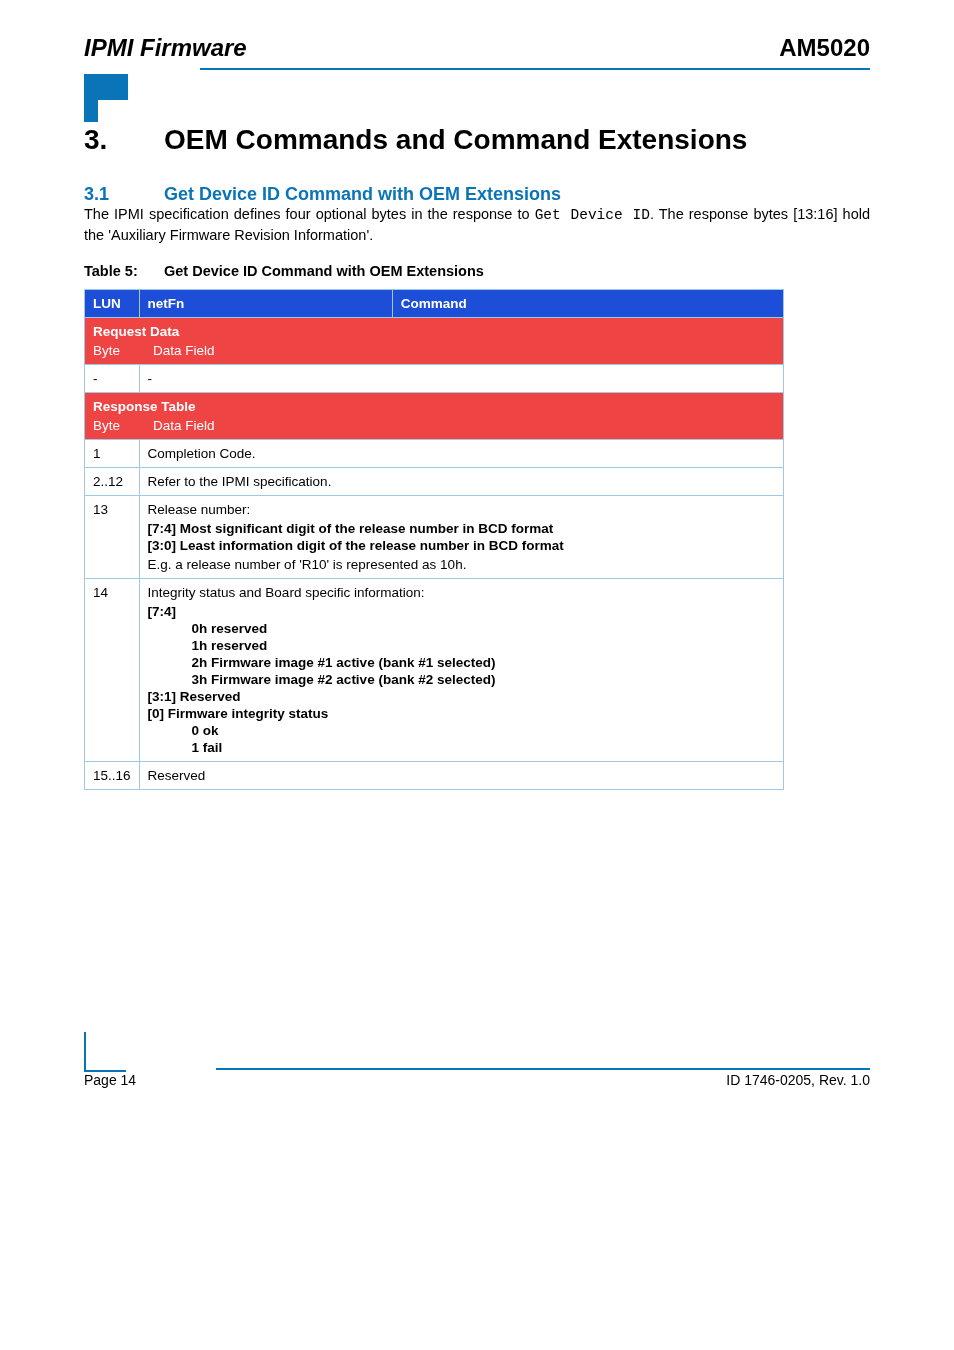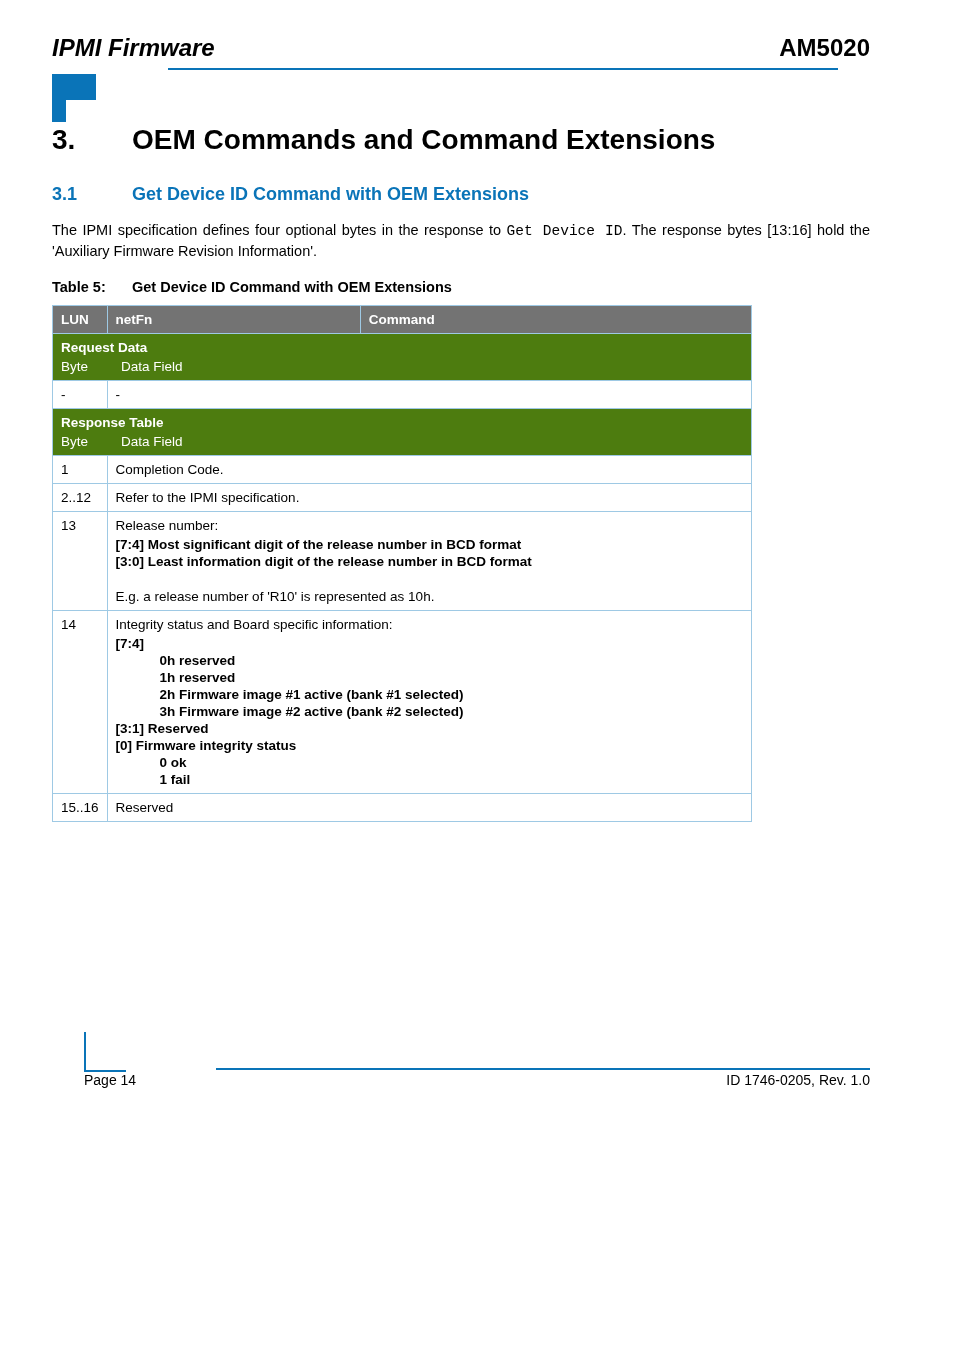--- a/index.html
+++ b/index.html
@@ -1,50 +1,50 @@
 <!DOCTYPE html>
 <html><head>
 <meta charset="utf-8">
 <style>
   * { box-sizing: border-box; margin: 0; padding: 0; }
   html, body { width: 954px; height: 1350px; background: #fff; font-family: Arial, Helvetica, sans-serif; color: #000; }
-  .page { position: relative; width: 954px; height: 1144px; padding: 34px 84px 40px 52px; }
+  .page { position: relative; width: 954px; height: 1144px; padding: 34px 84px 40px 84px; }
 
   .header-row { display: flex; justify-content: space-between; align-items: baseline; margin-bottom: 6px; }
   .header-left { font-size: 24px; font-weight: bold; font-style: italic; }
   .header-right { font-size: 24px; font-weight: bold; text-align: right; }
 
   .top-rule-wrap { margin-bottom: 6px; }
   .top-rule { height: 2px; background: #0a74b8; width: 670px; margin-left: 116px; }
 
   .corner-marks { position: relative; height: 48px; margin-top: -2px; margin-bottom: 2px; }
   .corner-sq { position: absolute; top: 0; left: 0; width: 44px; height: 26px; background: #0a74b8; }
   .corner-bar { position: absolute; top: 26px; left: 0; width: 14px; height: 22px; background: #0a74b8; }
 
   .h1-row { display: flex; align-items: baseline; margin-bottom: 28px; }
   .h1-num { font-size: 28px; font-weight: bold; width: 80px; }
   .h1-text { font-size: 28px; font-weight: bold; }
 
-  .h2-row { display: flex; align-items: baseline; margin-bottom: 16px; color: #0a74b8; }
+  .h2-row { display: flex; align-items: baseline; color: #0a74b8; }
   .h2-num { font-size: 18px; font-weight: bold; width: 80px; }
   .h2-text { font-size: 18px; font-weight: bold; }
 
   .para { font-size: 14.5px; line-height: 1.35; text-align: justify; margin-bottom: 18px; }
   .para .mono { font-family: "Courier New", monospace; }
 
   .table-caption { display: flex; align-items: baseline; font-size: 14.5px; font-weight: bold; margin-bottom: 10px; }
   .table-caption .cap-label { width: 80px; }
 
   table.cmd { width: 700px; border-collapse: collapse; font-size: 13.5px; }
   table.cmd th, table.cmd td { border: 1px solid #9ec9e4; padding: 6px 8px; vertical-align: top; text-align: left; }
 
-  tr.hdr-row th { background: #737373; color: #fff; font-weight: bold; }
+  tr.hdr-row th { background: #1d4ed8; color: #fff; font-weight: bold; }
   tr.hdr-row th.lun-cell { white-space: nowrap; }
 
-  tr.section-row td { background: #4d7c0f; color: #fff; font-weight: bold; }
+  tr.section-row td { background: #ef4444; color: #fff; font-weight: bold; }
 
   .col-byte { width: 52px; text-align: center; }
   .df-col { padding-left: 12px; }
 
   .bitdesc { margin-top: 4px; font-weight: bold; }
   .bitdesc .line { margin-top: 2px; }
   .bitdesc .sub { padding-left: 44px; }
 
   .footer-rule-wrap { position: absolute; bottom: 74px; left: 84px; right: 84px; }
   .footer-rule { height: 2px; background: #0a74b8; width: 654px; margin-left: 132px; }
@@ -137,21 +137,21 @@
     </tr>
 
     <tr>
       <td class="col-byte">13</td>
       <td colspan="3" class="df-col">
         <div>Release number:</div>
         <div class="bitdesc">
           <div class="line">[7:4]  Most significant digit of the release number in BCD format</div>
           <div class="line">[3:0]  Least information digit of the release number in BCD format</div>
         </div>
-        <div style="margin-top:20px;">E.g. a release number of 'R10' is represented as 10h.</div>
+        <div style="margin-top:4px;">E.g. a release number of 'R10' is represented as 10h.</div>
       </td>
     </tr>
 
     <tr>
       <td class="col-byte">14</td>
       <td colspan="3" class="df-col">
         <div>Integrity status and Board specific information:</div>
         <div class="bitdesc">
           <div class="line">[7:4]</div>
           <div class="line sub">0h  reserved</div>

